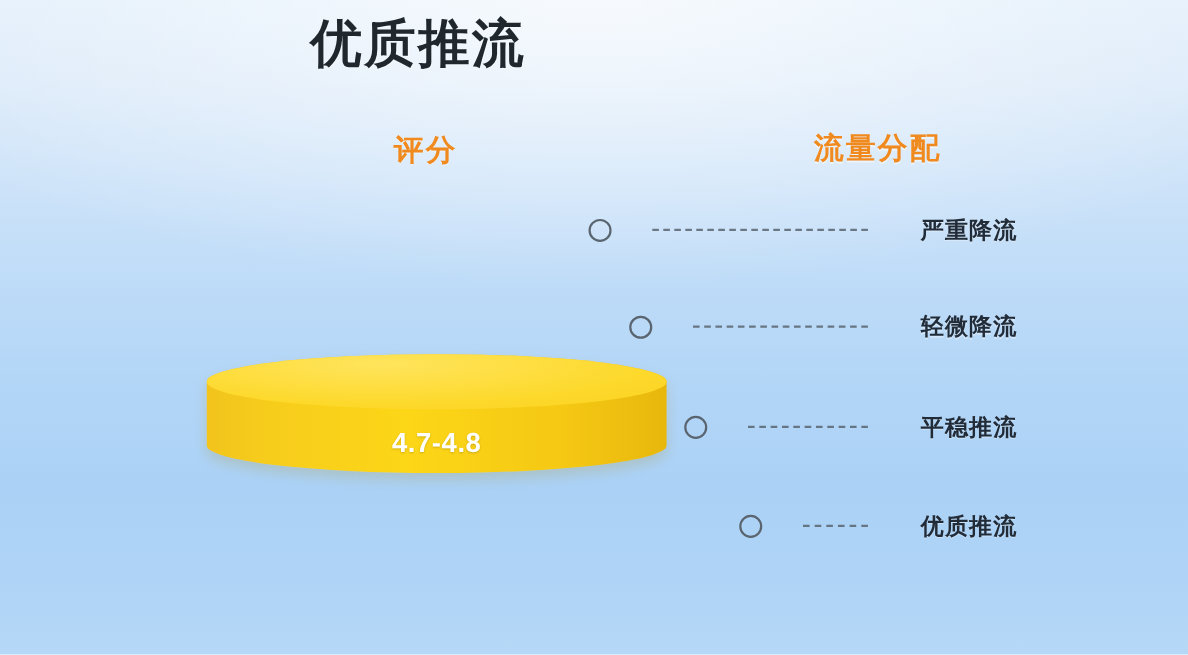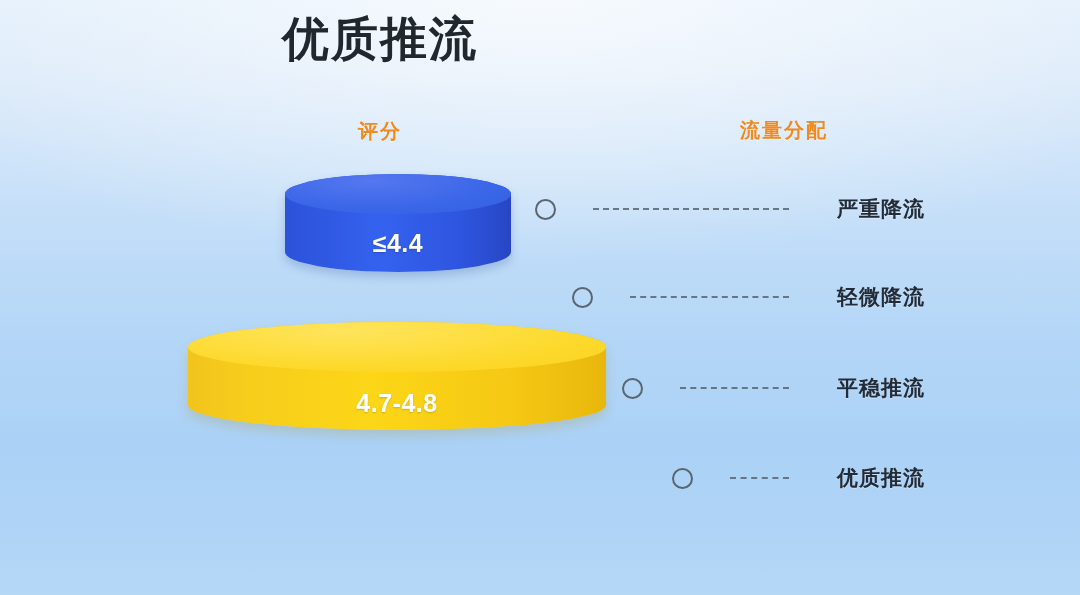--- a/index.html
+++ b/index.html
@@ -39,21 +39,21 @@
     text-align: center;
     font-size: 47px;
     font-weight: bold;
     letter-spacing: 2px;
     color: #20282e;
     text-shadow: 1px 1px 0 rgba(255,255,255,0.35);
     white-space: nowrap;
   }
   .col-head {
     position: absolute;
-    font-size: 20px;
+    font-size: 27px;
     font-weight: bold;
     letter-spacing: 2px;
     color: #f08a1e;
     text-shadow: 0 1px 0 rgba(255,255,255,0.45);
     white-space: nowrap;
   }
   #head-score { left: 358px; top: 118px; }
   #head-traffic { left: 740px; top: 117px; }
 
   
@@ -199,25 +199,20 @@
   <div id="pyramid">
 
 
     <div class="tier" id="tier-2">
       <div class="body"></div>
       <div class="cap"></div>
       <div class="value">4.7-4.8</div>
     </div>
 
 
-    <div class="tier" id="tier-0">
-      <div class="body"></div>
-      <div class="cap"></div>
-      <div class="value">≤4.4</div>
-    </div>
 
   </div>
 
   <div class="callout" id="callout-0">
     <span class="marker"></span>
     <span class="dash"></span>
     <span class="text">严重降流</span>
   </div>
 
   <div class="callout" id="callout-1">

